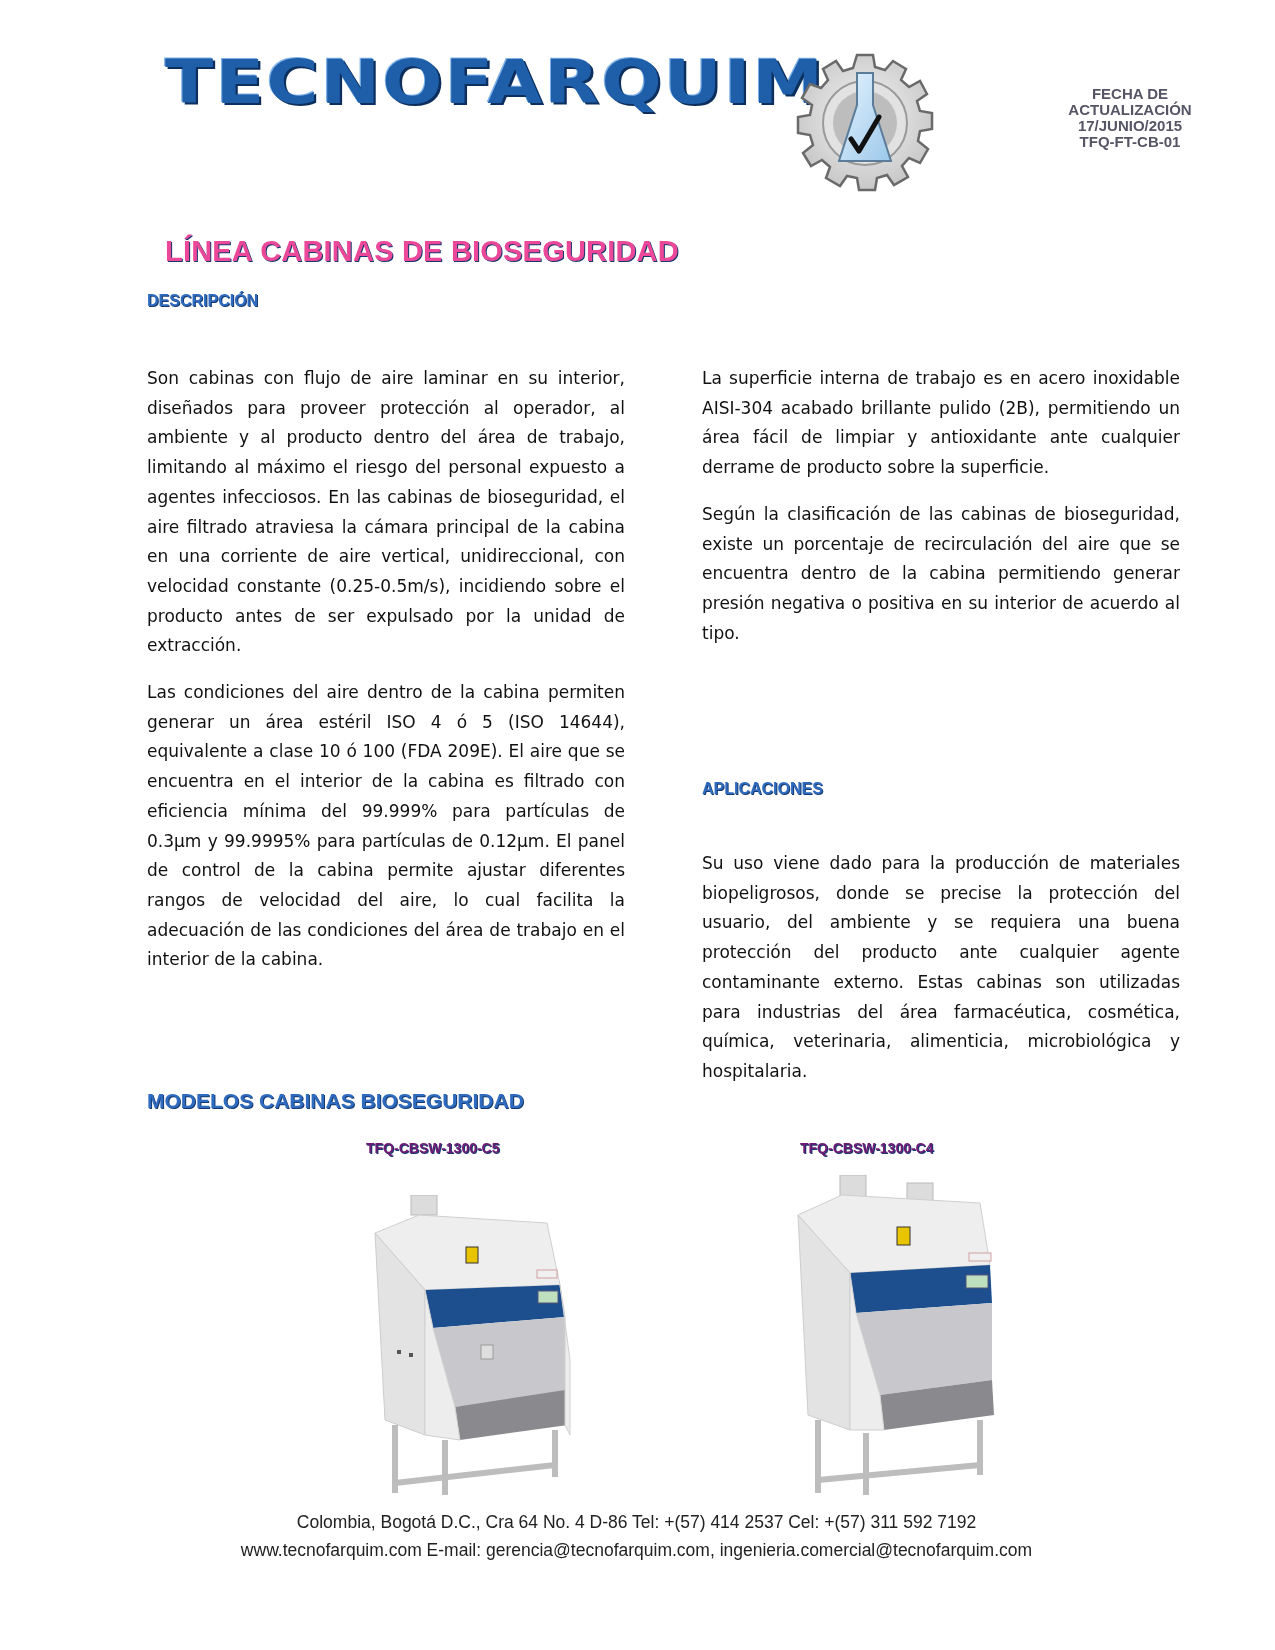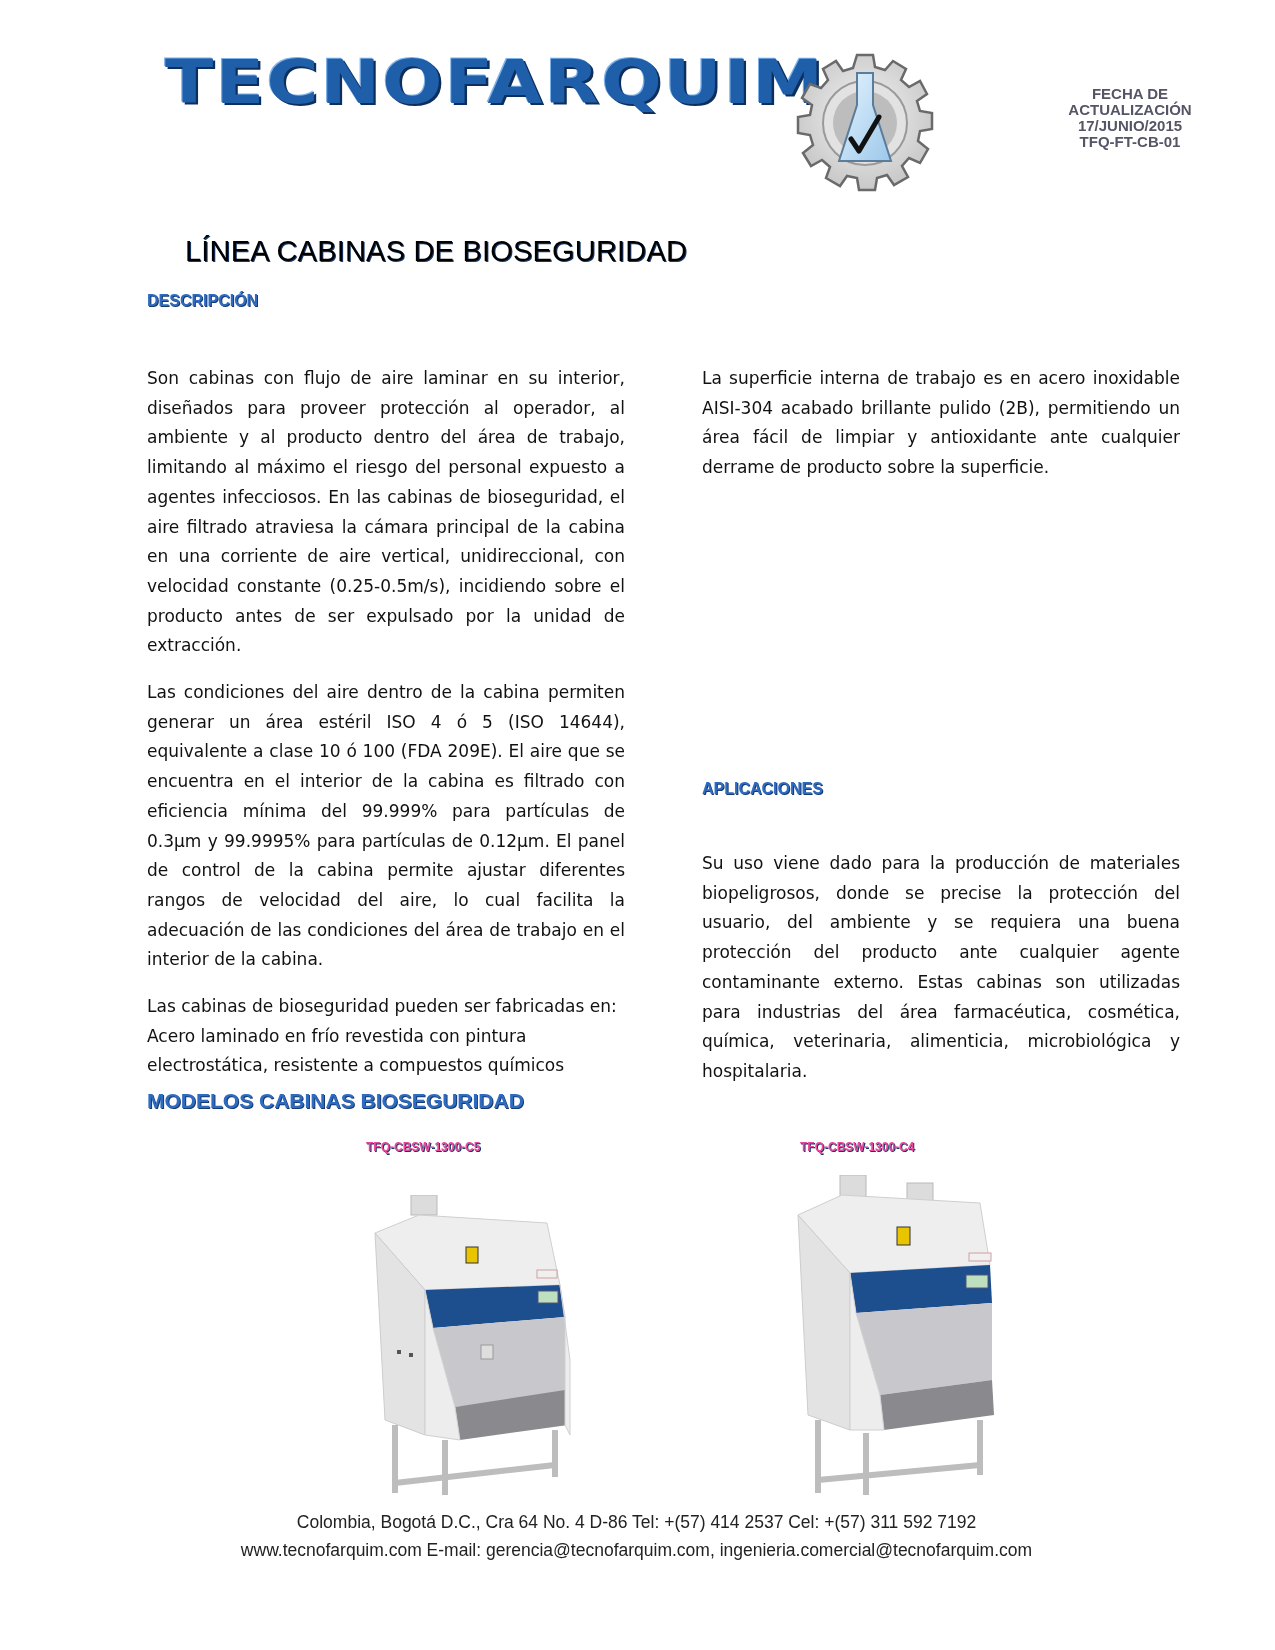--- a/index.html
+++ b/index.html
@@ -3,26 +3,26 @@
 <meta charset="utf-8">
 <style>
   html, body { margin: 0; padding: 0; background: #ffffff; }
   body { width: 1275px; height: 1650px; position: relative; overflow: hidden; font-family: "Liberation Sans", "DejaVu Sans", sans-serif; color: #111; }
 
   .logo-word { position: absolute; left: 165px; top: 52px; font-family: "DejaVu Sans", sans-serif; font-weight: bold; font-size: 60px; letter-spacing: 2px; color: #1f5ea8; text-shadow: 2px 2px 0 #0c2f5e, -1px -1px 0 #7fb2e8; transform: scaleX(1.18); transform-origin: left center; line-height: 1; }
   .gear { position: absolute; left: 790px; top: 45px; width: 150px; height: 150px; }
 
   .meta { position: absolute; left: 1040px; top: 86px; width: 180px; text-align: center; font-family: "Liberation Sans", sans-serif; font-weight: bold; font-size: 15px; color: #555566; line-height: 16px; }
 
-  .h-title { position: absolute; left: 165px; top: 235px; font-family: "Liberation Sans", sans-serif; font-weight: normal; font-size: 29px; color: #000000; text-shadow: 1px 1px 0 #163a70; letter-spacing: 0.2px; margin-left: 20px; }
+  .h-title { position: absolute; left: 165px; top: 235px; font-family: "Liberation Sans", sans-serif; font-weight: bold; font-size: 29px; color: #ec4899; text-shadow: 1px 1px 0 #163a70; letter-spacing: 0.2px; }
   .h-sec { position: absolute; font-family: "Liberation Sans", sans-serif; font-weight: bold; font-size: 16px; color: #2f6cc0; text-shadow: 1px 1px 0 #163a70; }
   .h-desc { left: 147px; top: 292px; }
   .h-apl { left: 702px; top: 780px; }
   .h-models { left: 147px; top: 1089px; font-size: 21px; }
-  .model-label { position: absolute; font-family: "Liberation Sans", sans-serif; font-weight: bold; font-size: 12px; color: #ec4899; text-shadow: 1px 1px 0 #163a70; }
+  .model-label { position: absolute; font-family: "Liberation Sans", sans-serif; font-weight: bold; font-size: 14px; color: #701a75; text-shadow: 1px 1px 0 #163a70; }
 
   .col { position: absolute; width: 478px; font-family: "DejaVu Sans", sans-serif; font-size: 17px; line-height: 29.7px; text-align: justify; color: #111; margin-top: 30px; }
   .col p { margin: 0 0 17px 0; }
   .col-left { left: 147px; top: 334px; }
   .col-right { left: 702px; top: 334px; }
   .col-right2 { left: 702px; top: 819px; }
 
   .cabinet { position: absolute; }
   .footer { position: absolute; left: 0; width: 1273px; text-align: center; font-family: "Liberation Sans", sans-serif; font-size: 17.5px; color: #222; }
   .f1 { top: 1512px; }
@@ -60,25 +60,25 @@
   <div>TFQ-FT-CB-01</div>
 </div>
 
 <div class="h-title">LÍNEA CABINAS DE BIOSEGURIDAD</div>
 
 <div class="h-sec h-desc">DESCRIPCIÓN</div>
 
 <div class="col col-left">
   <p>Son cabinas con flujo de aire laminar en su interior, diseñados para proveer protección al operador, al ambiente y al producto dentro del área de trabajo, limitando al máximo el riesgo del personal expuesto a agentes infecciosos. En las cabinas de bioseguridad, el aire filtrado atraviesa la cámara principal de la cabina en una corriente de aire vertical, unidireccional, con velocidad constante (0.25-0.5m/s), incidiendo sobre el producto antes de ser expulsado por la unidad de extracción.</p>
   <p>Las condiciones del aire dentro de la cabina permiten generar un área estéril ISO 4 ó 5 (ISO 14644), equivalente a  clase 10 ó 100 (FDA 209E). El aire que se encuentra en el interior de la cabina es filtrado con eficiencia mínima del 99.999% para partículas de 0.3µm y 99.9995% para partículas de 0.12µm. El panel de control de la cabina permite ajustar diferentes rangos de velocidad del aire, lo cual facilita la adecuación de las condiciones del área de trabajo en el interior de la cabina.</p>
-  <p style="text-align:left;">Las cabinas de bioseguridad pueden ser fabricadas en: Acero laminado en frío revestida con pintura electrostática, resistente a compuestos químicos</p>
 </div>
 
 <div class="col col-right">
   <p>La superficie interna de trabajo es en acero inoxidable AISI-304 acabado brillante pulido (2B), permitiendo un área fácil de limpiar y antioxidante ante cualquier derrame de producto sobre la superficie.</p>
+  <p>Según la clasificación de las cabinas de bioseguridad, existe un porcentaje de recirculación del aire que se encuentra dentro de la cabina permitiendo generar presión negativa o positiva en su interior de acuerdo al tipo.</p>
 </div>
 
 <div class="h-sec h-apl">APLICACIONES</div>
 <div class="col col-right2">
   <p>Su uso viene dado para la producción de materiales biopeligrosos, donde se precise la protección del usuario, del ambiente y se requiera una buena protección del producto ante cualquier agente contaminante externo. Estas cabinas son utilizadas para industrias del área farmacéutica, cosmética, química, veterinaria, alimenticia, microbiológica y hospitalaria.</p>
 </div>
 
 <div class="h-sec h-models">MODELOS CABINAS BIOSEGURIDAD</div>
 
 <div class="model-label" style="left:366px; top:1140px;">TFQ-CBSW-1300-C5</div>

